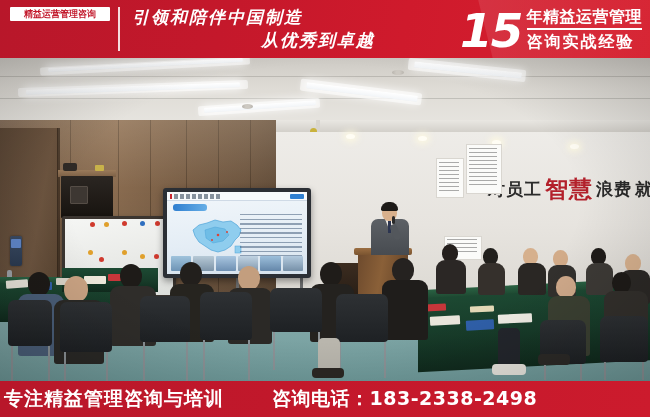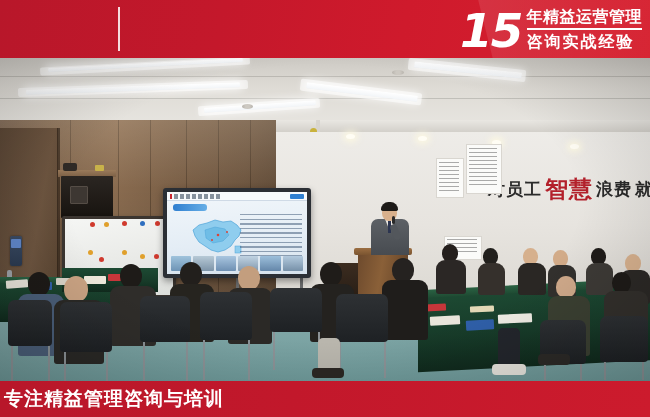--- a/index.html
+++ b/index.html
@@ -199,24 +199,31 @@
     white-space:nowrap;font-family:"DejaVu Sans","Liberation Sans",sans-serif;}
 </style>
 </head>
 <body>
 
 <div class="page">
 
   <div class="header">
 
     <div class="logo-block">
+      <div class="logo-sub">
+        <span>精益运营管理咨询</span>
+      </div>
     </div>
 
     <div class="divider"></div>
 
+    <div class="slogan">
+      <div class="l1">引领和陪伴中国制造</div>
+      <div class="l2">从优秀到卓越</div>
+    </div>
 
     <div class="years">
       <div class="num">15</div>
       <div class="stack">
         <div class="r1">年精益运营管理</div>
         <div class="r2">咨询实战经验</div>
       </div>
     </div>
   </div>
 
@@ -483,15 +490,18 @@
     <div style="position:absolute;left:312px;top:310px;width:32px;height:10px;background:#2b2723;border-radius:4px;"></div>
     <div style="position:absolute;left:498px;top:270px;width:22px;height:40px;background:#23262c;border-radius:5px;"></div>
     <div style="position:absolute;left:492px;top:306px;width:34px;height:11px;background:#e8e5de;border-radius:4px;"></div>
     <div style="position:absolute;left:538px;top:296px;width:32px;height:11px;background:#2c2a27;border-radius:4px;"></div>
 
     <div class="vig"></div>
   </div>
 
   <div class="footer">
     <div class="f1">专注精益管理咨询与培训</div>
+    <div class="f2">
+      <span>咨询电话：</span><span>183-2338-2498</span>
+    </div>
   </div>
 
 </div>
 
 </body></html>

